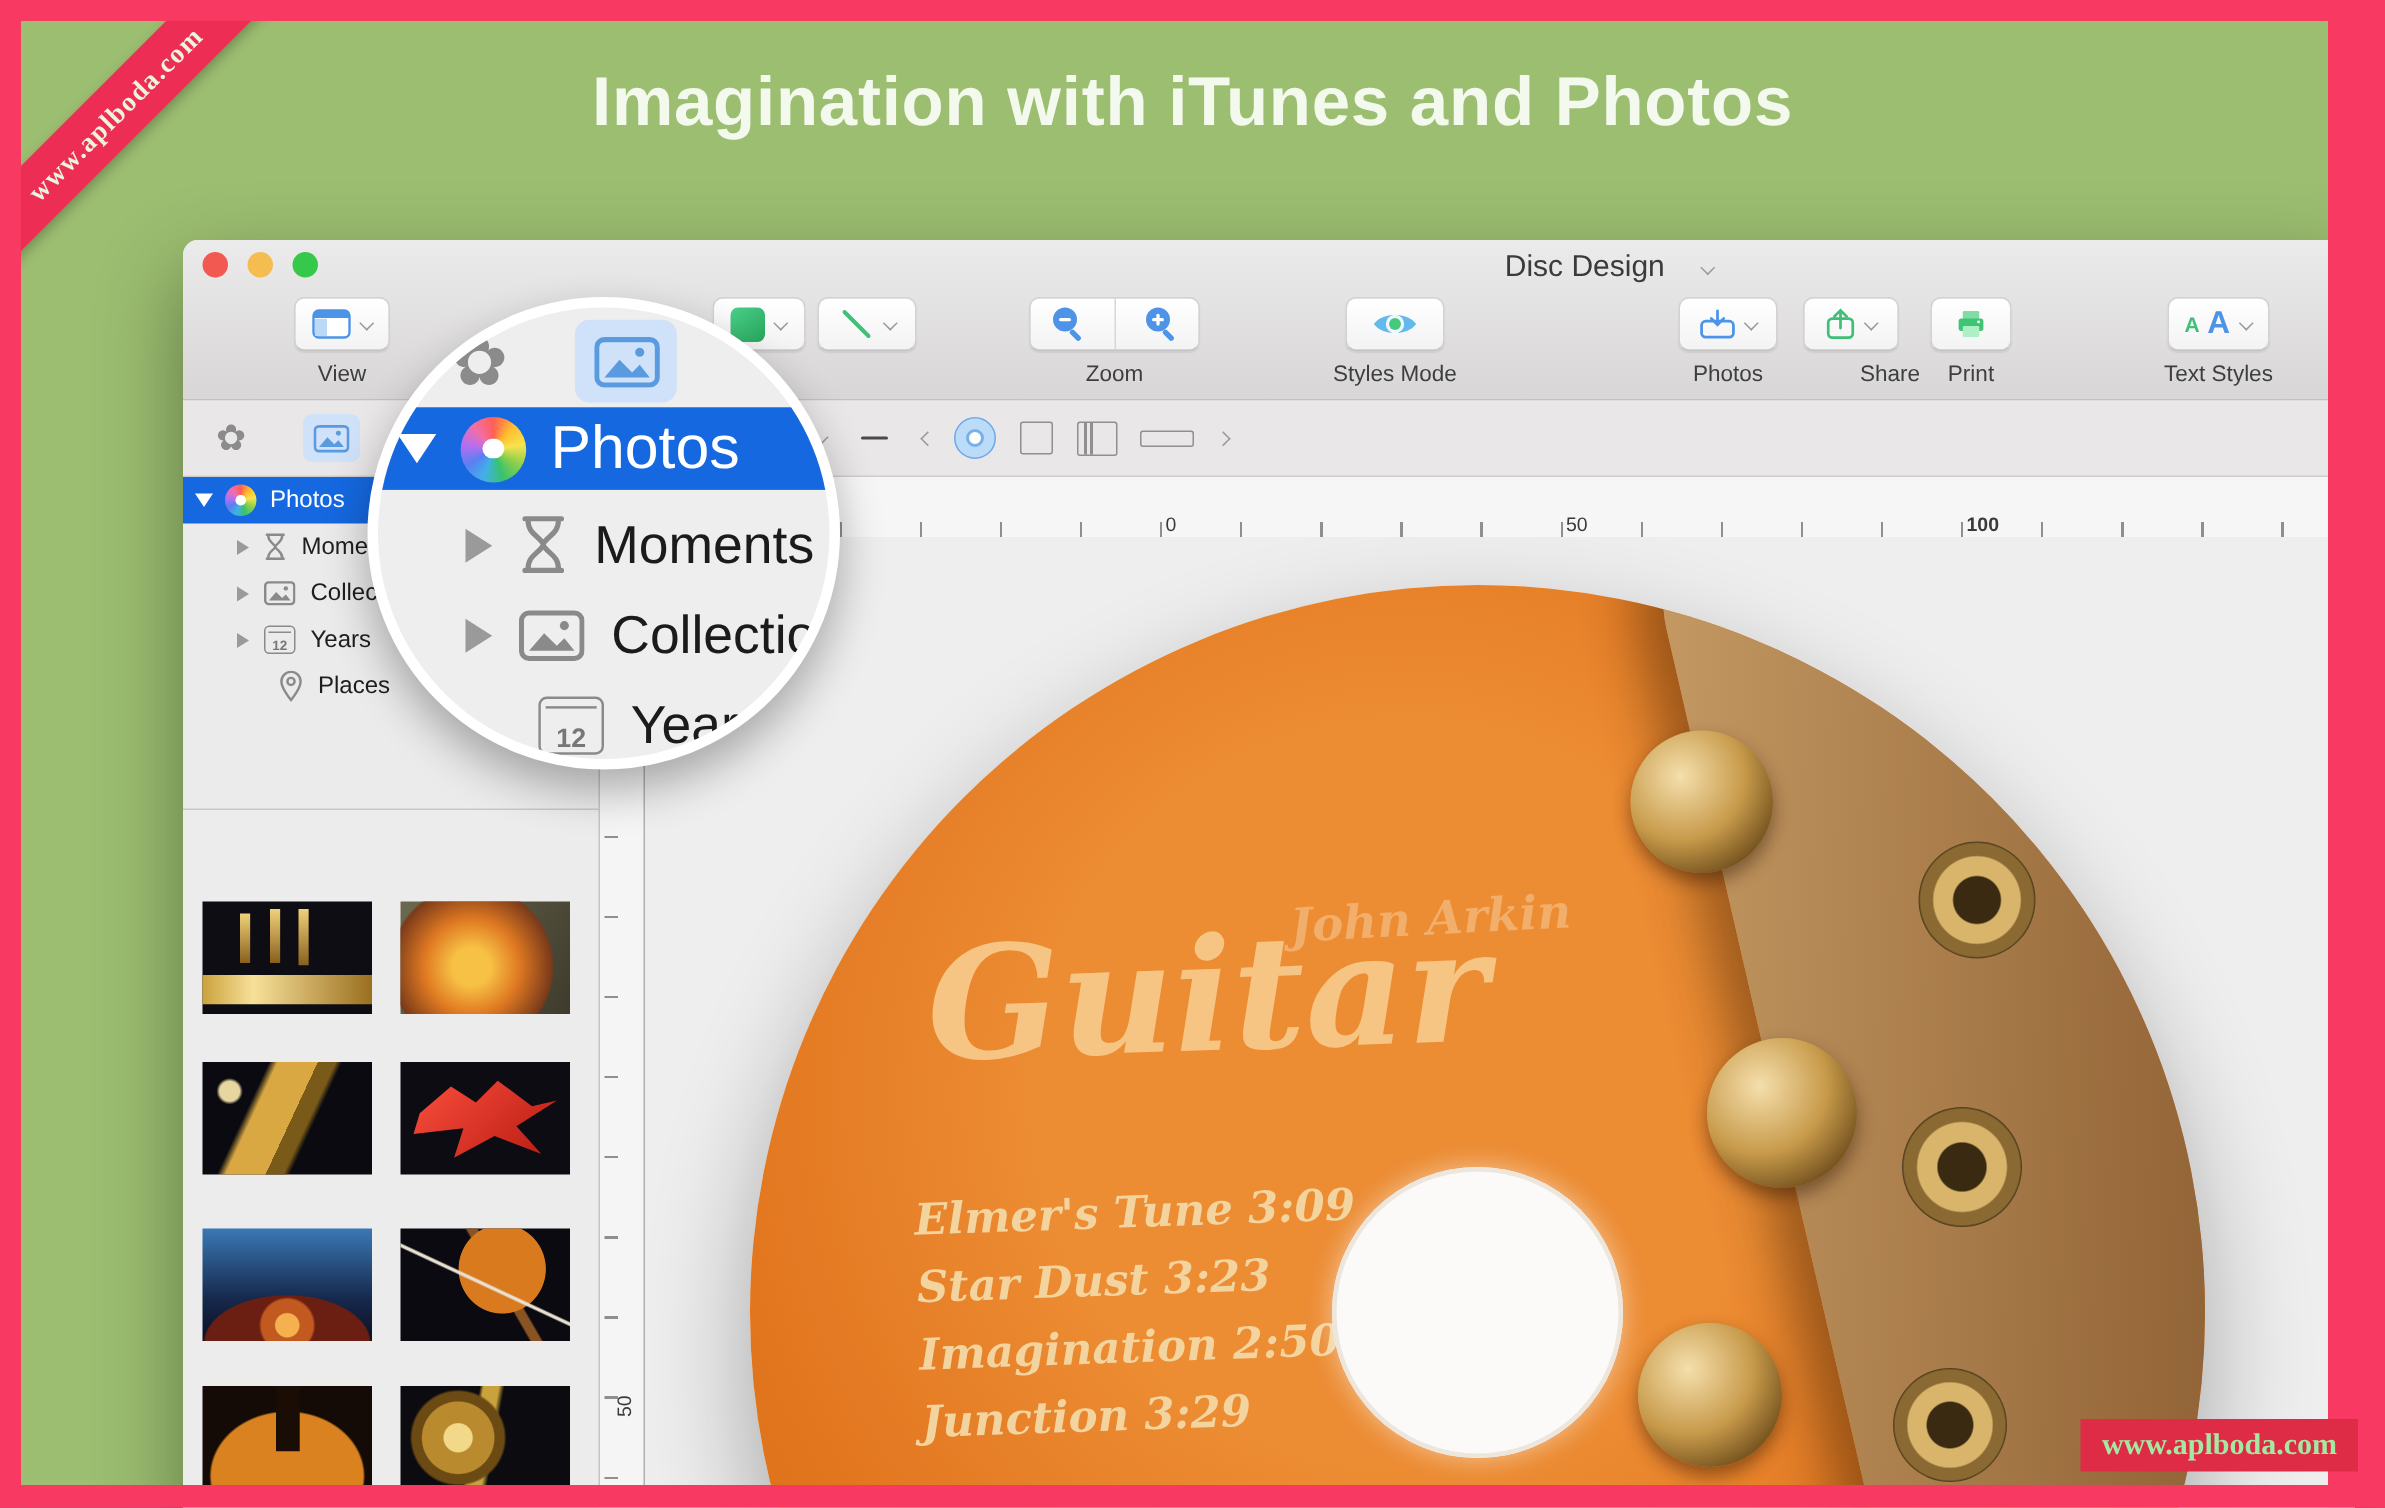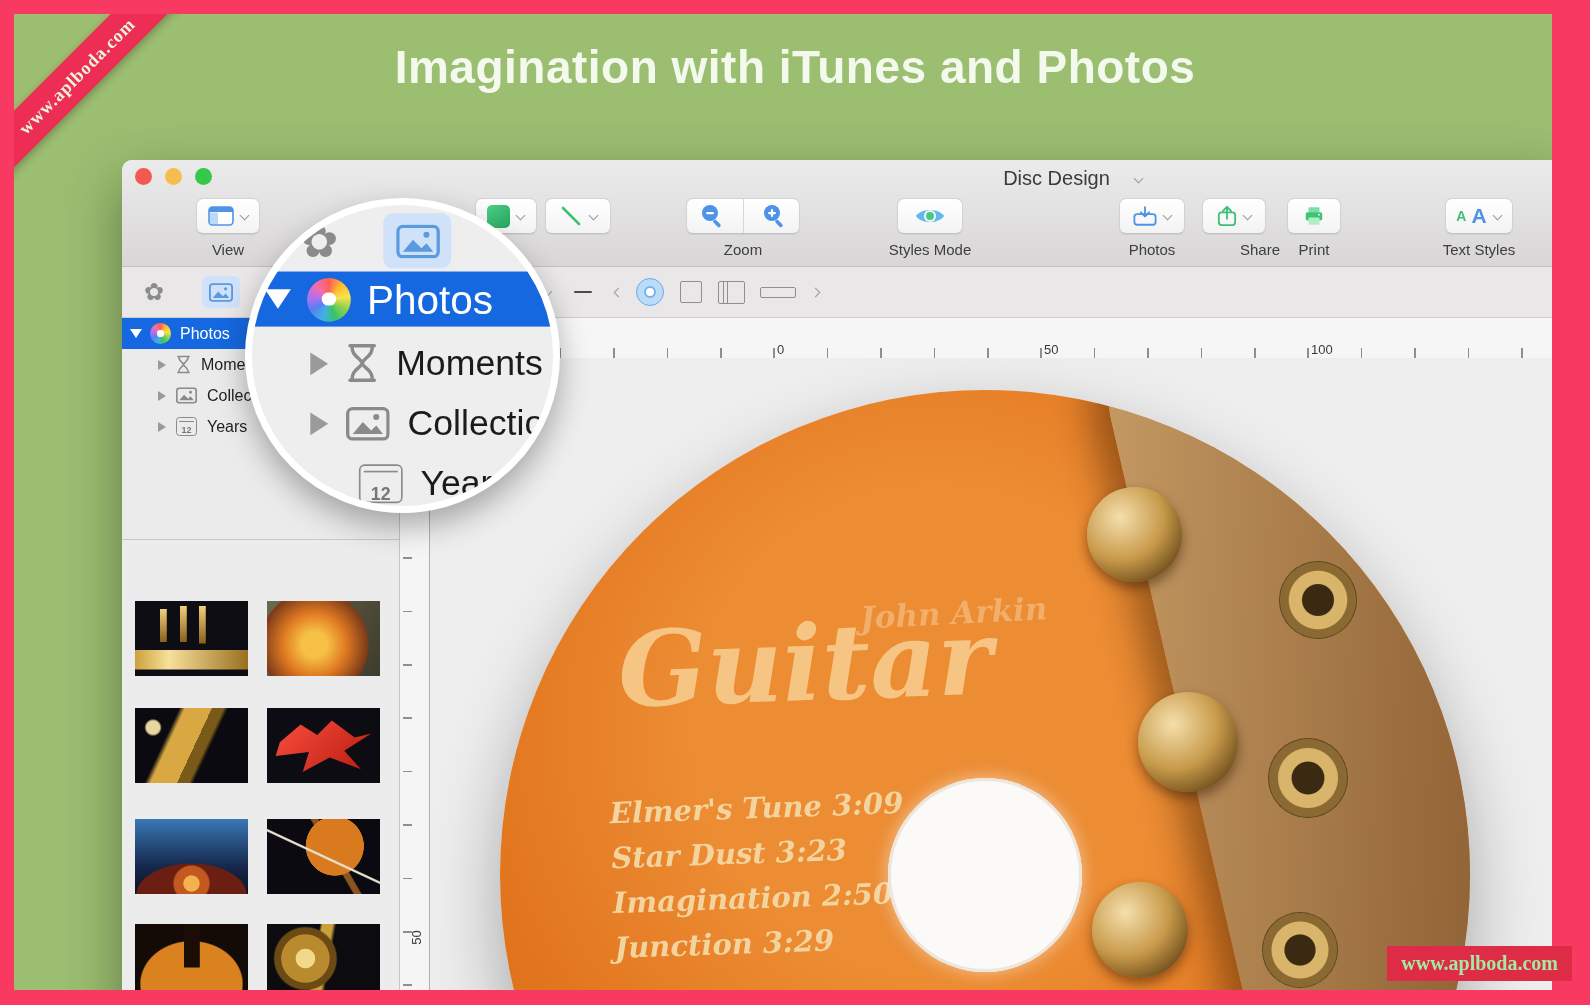--- a/index.html
+++ b/index.html
@@ -267,21 +267,21 @@
           <span class="spinebtn"></span>
         </div>
       <div class="fitem" style="left:690px;">
           <span class="chev chevR"></span>
         </div>
     </div>
 
     <div class="ruler-h">
       <span style="left:347px;">0</span>
       <span style="left:614px;">50</span>
-      <span style="left:881px;">100</span>
+      <span style="left:881px;font-weight:bold;">100</span>
     </div>
     <div class="ruler-v">
       <span>50</span>
     </div>
 
     <div class="sidebar">
       <div class="srow sel" style="top:0;">
         <span style="width:8px;"></span>
           <span class="tri-d"></span>
         <span style="width:8px;"></span>
@@ -313,20 +313,29 @@
       </div>
       <div class="srow" style="top:93px;">
         <span style="width:36px;"></span>
           <span class="tri-r"></span>
         <span style="width:10px;"></span>
           <span class="cal">
             <b>12</b>
           </span>
         <span style="width:10px;"></span>
           <span>Years</span>
+      </div>
+      <div class="srow" style="top:124px;">
+        <span style="width:64px;"></span>
+          <svg width="16" height="21" viewBox="0 0 20 26">
+            <path d="M10 1 a8 8 0 0 1 8 8 c0 6-8 15.5-8 15.5 S2 15 2 9 a8 8 0 0 1 8-8z" fill="none" stroke="#8A8A8A" stroke-width="2"></path>
+            <circle cx="10" cy="9" r="3" fill="none" stroke="#8A8A8A" stroke-width="2"></circle>
+          </svg>
+        <span style="width:10px;"></span>
+          <span>Places</span>
       </div>
     </div>
     <div class="divider"></div>
 
     <div class="thumbs">
       <div class="thumb t1" style="left:13px;top:61px;"></div>
       <div class="thumb t2" style="left:145px;top:61px;"></div>
       <div class="thumb t3" style="left:13px;top:168px;"></div>
       <div class="thumb t4" style="left:145px;top:168px;">
           <div class="shape"></div>

